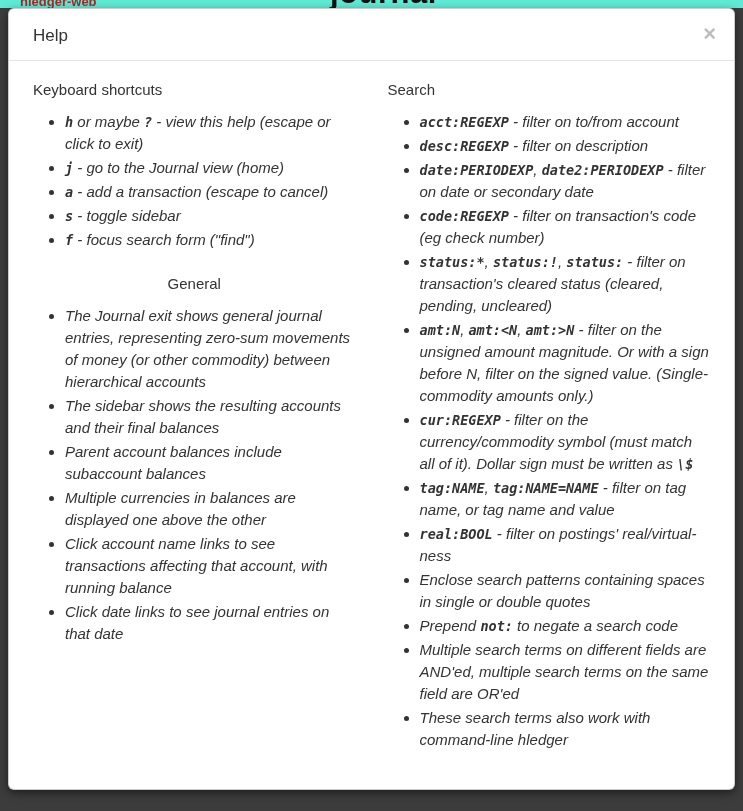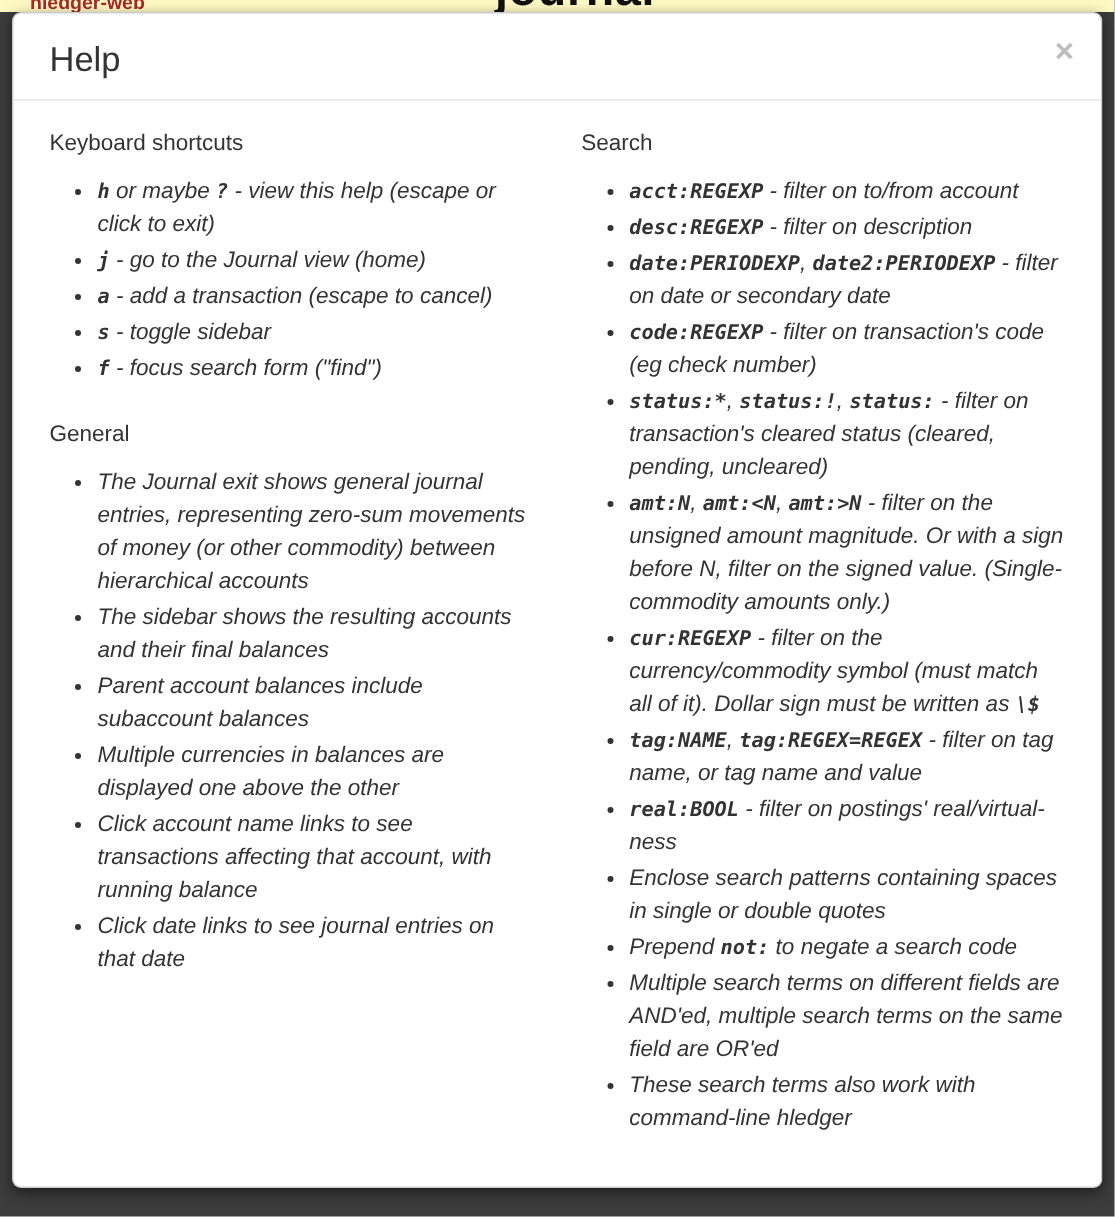--- a/index.html
+++ b/index.html
@@ -8,21 +8,21 @@
     width: 743px; height: 811px;
     background: #3c3c3c;
     font-family: "Liberation Sans", sans-serif;
     position: relative;
     overflow: hidden;
     color: #333;
   }
   .page-strip {
     position: absolute; top: 0; left: 0;
     width: 743px; height: 8px;
-    background: #fef9c3;
+    background: #5eead4;
     overflow: hidden;
     z-index: 1;
   }
   .brand {
     position: absolute; top: -6px; left: 20px;
     font-size: 13px; font-weight: bold;
     color: #a52a2a;
     cursor: pointer;
     white-space: nowrap;
   }
@@ -42,21 +42,21 @@
     box-shadow: 0 3px 9px rgba(0,0,0,0.5);
     z-index: 2;
   }
   .modal-header {
     position: relative;
     padding: 17px 24px 14px;
     border-bottom: 1px solid #e5e5e5;
   }
   .modal-title {
     margin: 0;
-    font-size: 23px;
+    font-size: 17px;
     font-weight: 500;
     line-height: 1.15;
     color: #333;
   }
   .close {
     position: absolute; top: 14px; right: 18px;
     font-size: 22px; font-weight: bold; line-height: 1;
     color: #bdbdbd;
     cursor: pointer;
   }
@@ -64,21 +64,21 @@
     display: flex;
     padding: 20px 8px 26px;
   }
   .col { width: 50%; padding: 0 16px; }
   .section-heading {
     font-size: 15px;
     font-weight: normal;
     margin: 0 0 13px;
     color: #333;
   }
-  .section-heading.mt { margin-top: 24px; }
+  .section-heading.mt { margin-top: 24px; text-align: center; }
   ul { margin: 0 0 8px; padding-left: 32px; font-style: italic; }
   li {
     font-size: 15px;
     line-height: 22px;
     margin-bottom: 2px;
   }
   .code {
     font-family: "DejaVu Sans Mono", "Liberation Mono", monospace;
     font-weight: bold;
     font-size: 13.5px;
@@ -120,21 +120,21 @@
     <div class="col">
       <h5 class="section-heading">Search</h5>
       <ul>
           <li><span class="code">acct:REGEXP</span><span> - filter on to/from account</span></li>
           <li><span class="code">desc:REGEXP</span><span> - filter on description</span></li>
           <li><span class="code">date:PERIODEXP</span><span>, </span><span class="code">date2:PERIODEXP</span><span> - filter on date or secondary date</span></li>
           <li><span class="code">code:REGEXP</span><span> - filter on transaction's code (eg check number)</span></li>
           <li><span class="code">status:*</span><span>, </span><span class="code">status:!</span><span>, </span><span class="code">status:</span><span> - filter on transaction's cleared status (cleared, pending, uncleared)</span></li>
           <li><span class="code">amt:N</span><span>, </span><span class="code">amt:&lt;N</span><span>, </span><span class="code">amt:&gt;N</span><span> - filter on the unsigned amount magnitude. Or with a sign before N, filter on the signed value. (Single-commodity amounts only.)</span></li>
           <li><span class="code">cur:REGEXP</span><span> - filter on the currency/commodity symbol (must match all of it). Dollar sign must be written as </span><span class="code">\$</span></li>
-          <li><span class="code">tag:NAME</span><span>, </span><span class="code">tag:REGEX=REGEX</span><span> - filter on tag name, or tag name and value</span></li>
+          <li><span class="code">tag:NAME</span><span>, </span><span class="code">tag:NAME=NAME</span><span> - filter on tag name, or tag name and value</span></li>
           <li><span class="code">real:BOOL</span><span> - filter on postings' real/virtual-ness</span></li>
           <li><span>Enclose search patterns containing spaces in single or double quotes</span></li>
           <li><span>Prepend </span><span class="code">not:</span><span> to negate a search code</span></li>
           <li><span>Multiple search terms on different fields are AND'ed, multiple search terms on the same field are OR'ed</span></li>
           <li><span>These search terms also work with command-line hledger</span></li>
         </ul>
     </div>
   </div>
 </div>
 

